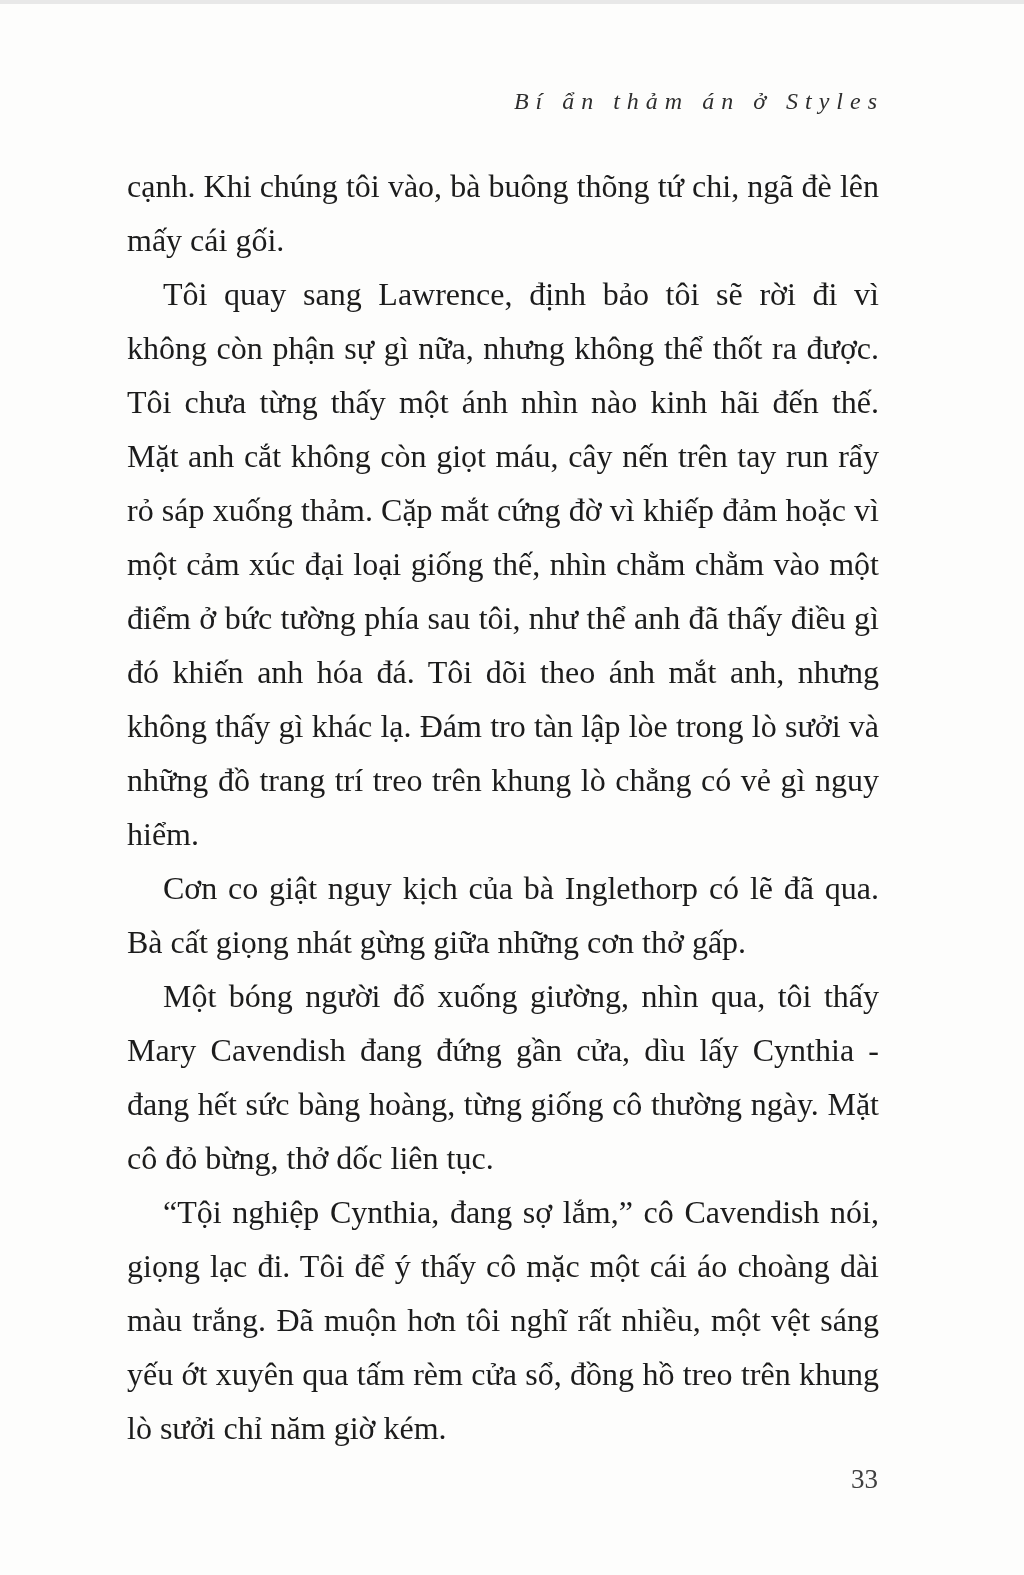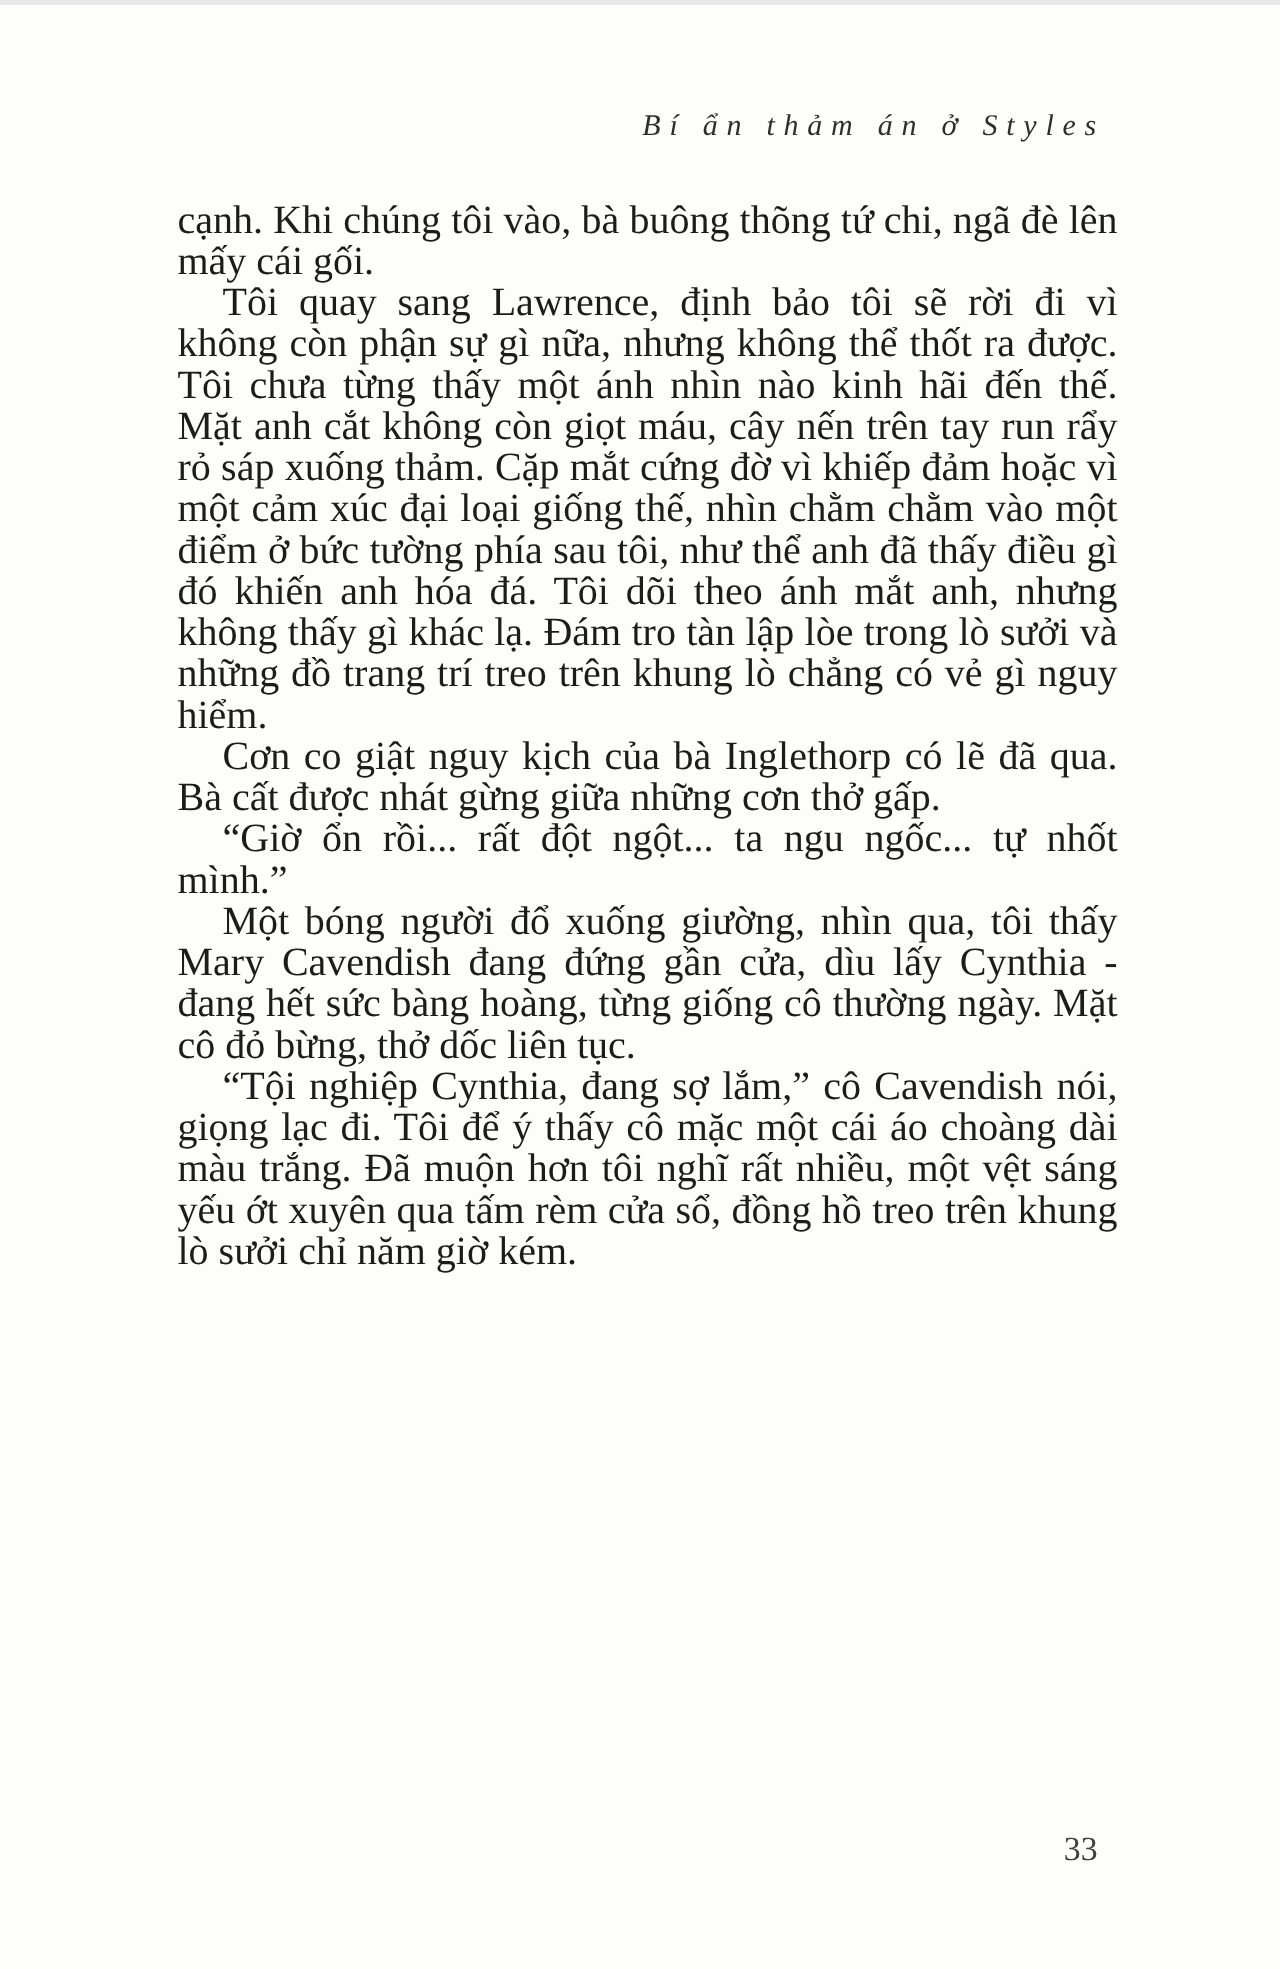--- a/index.html
+++ b/index.html
@@ -23,24 +23,24 @@
     right: 140px;
     font-style: italic;
     font-size: 24px;
     letter-spacing: 7px;
     color: #2e2e2e;
     white-space: nowrap;
   }
   .body-text {
     position: absolute;
     top: 155px;
-    left: 142px;
+    left: 127px;
     width: 752px;
     font-size: 32px;
-    line-height: 33px;
+    line-height: 54px;
     text-align: justify;
     text-justify: inter-word;
   }
   .para {
     margin: 0;
     padding: 0;
   }
   .para.indent {
     text-indent: 36px;
   }
@@ -54,20 +54,19 @@
 </style>
 </head>
 <body>
 
 <div class="page">
   <div class="running-header">Bí ẩn thảm án ở Styles</div>
 
   <div class="body-text">
       <p class="para">cạnh. Khi chúng tôi vào, bà buông thõng tứ chi, ngã đè lên mấy cái gối.</p>
       <p class="para indent">Tôi quay sang Lawrence, định bảo tôi sẽ rời đi vì không còn phận sự gì nữa, nhưng không thể thốt ra được. Tôi chưa từng thấy một ánh nhìn nào kinh hãi đến thế. Mặt anh cắt không còn giọt máu, cây nến trên tay run rẩy rỏ sáp xuống thảm. Cặp mắt cứng đờ vì khiếp đảm hoặc vì một cảm xúc đại loại giống thế, nhìn chằm chằm vào một điểm ở bức tường phía sau tôi, như thể anh đã thấy điều gì đó khiến anh hóa đá. Tôi dõi theo ánh mắt anh, nhưng không thấy gì khác lạ. Đám tro tàn lập lòe trong lò sưởi và những đồ trang trí treo trên khung lò chẳng có vẻ gì nguy hiểm.</p>
-      <p class="para indent">Cơn co giật nguy kịch của bà Inglethorp có lẽ đã qua. Bà cất được nhát gừng giữa những cơn thở gấp.</p>
-      <p class="para indent">“Giờ ổn rồi... rất đột ngột... ta ngu ngốc... tự nhốt mình.”</p>
+      <p class="para indent">Cơn co giật nguy kịch của bà Inglethorp có lẽ đã qua. Bà cất giọng nhát gừng giữa những cơn thở gấp.</p>
       <p class="para indent">Một bóng người đổ xuống giường, nhìn qua, tôi thấy Mary Cavendish đang đứng gần cửa, dìu lấy Cynthia - đang hết sức bàng hoàng, từng giống cô thường ngày. Mặt cô đỏ bừng, thở dốc liên tục.</p>
       <p class="para indent">“Tội nghiệp Cynthia, đang sợ lắm,” cô Cavendish nói, giọng lạc đi. Tôi để ý thấy cô mặc một cái áo choàng dài màu trắng. Đã muộn hơn tôi nghĩ rất nhiều, một vệt sáng yếu ớt xuyên qua tấm rèm cửa sổ, đồng hồ treo trên khung lò sưởi chỉ năm giờ kém.</p>
     </div>
 
   <div class="page-number">33</div>
 </div>
 
 </body></html>

